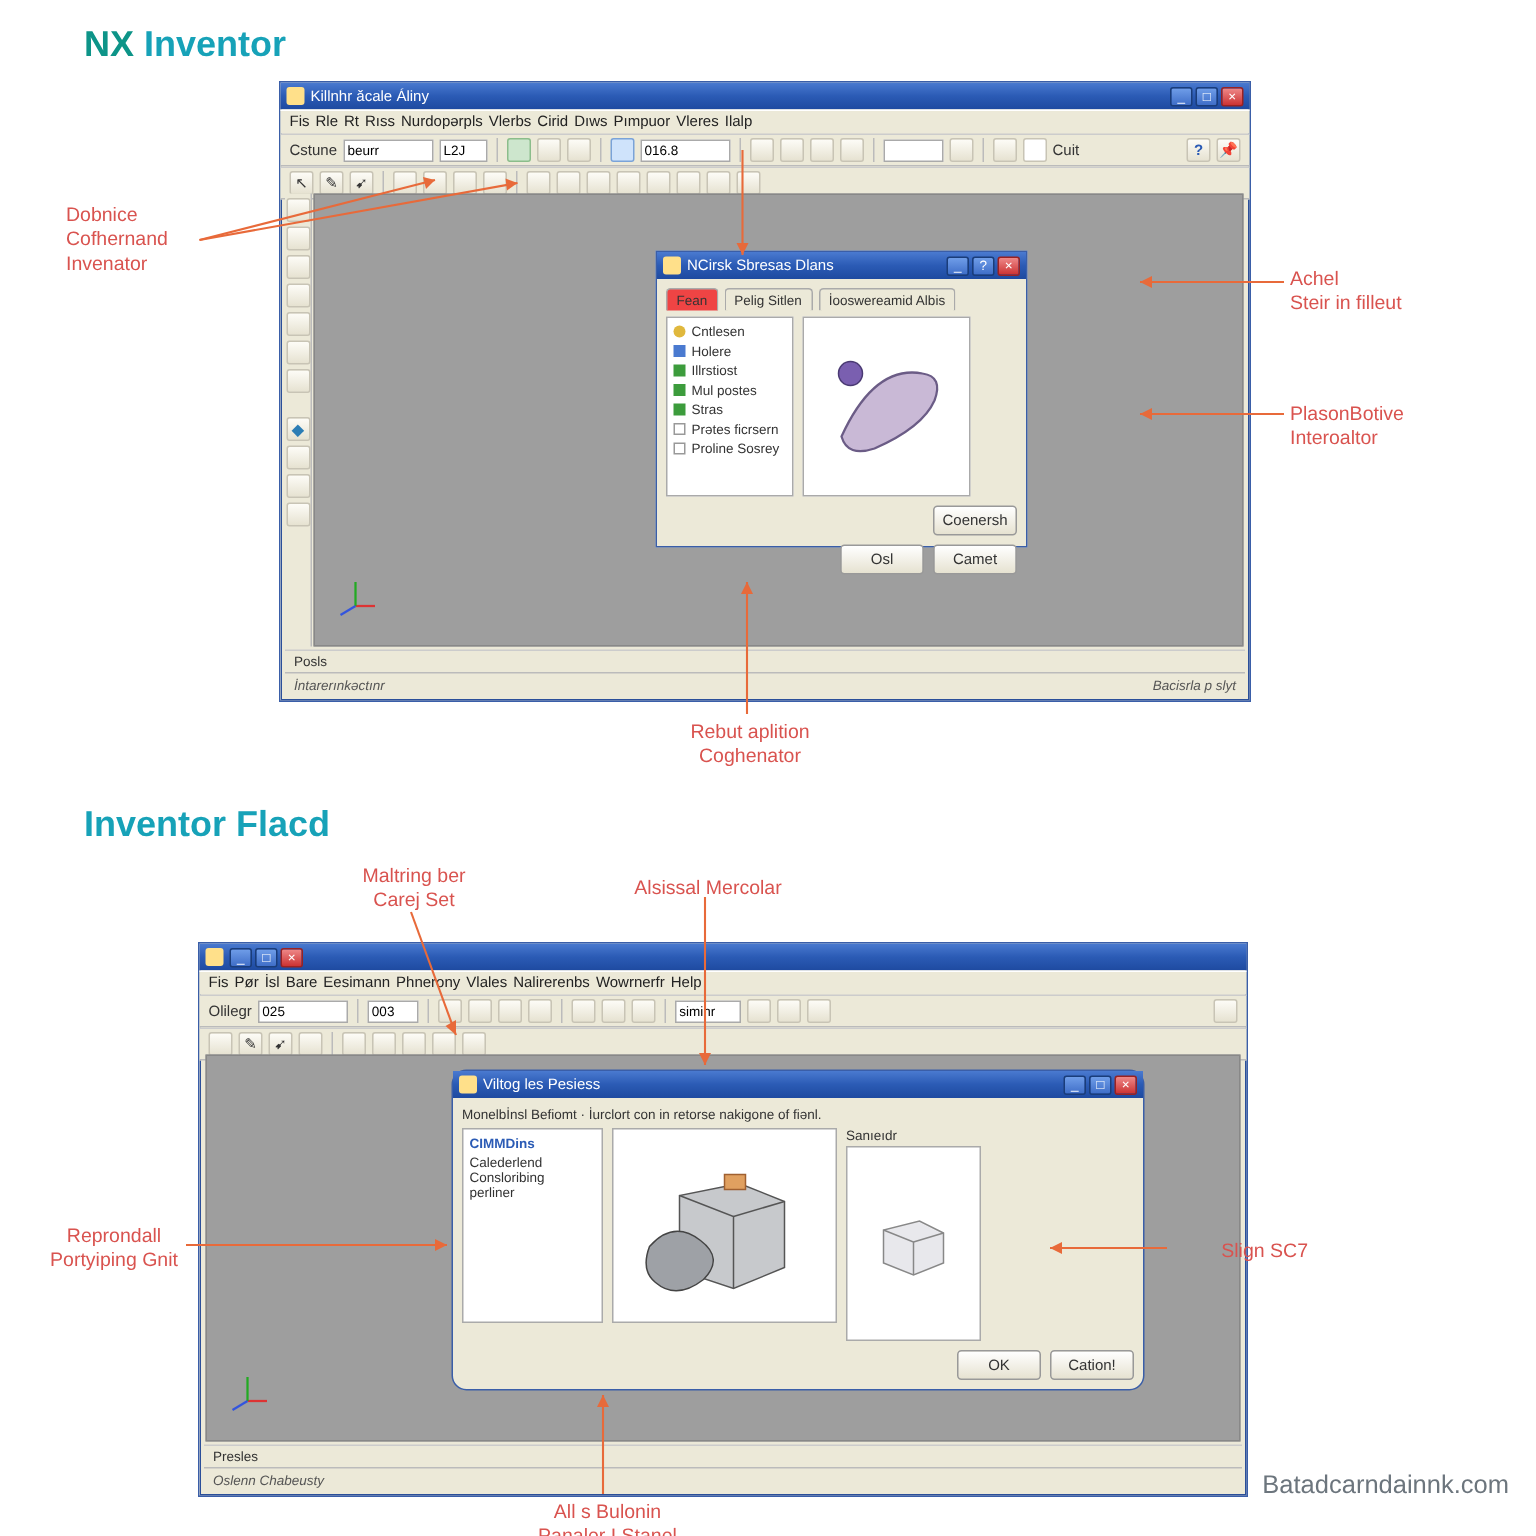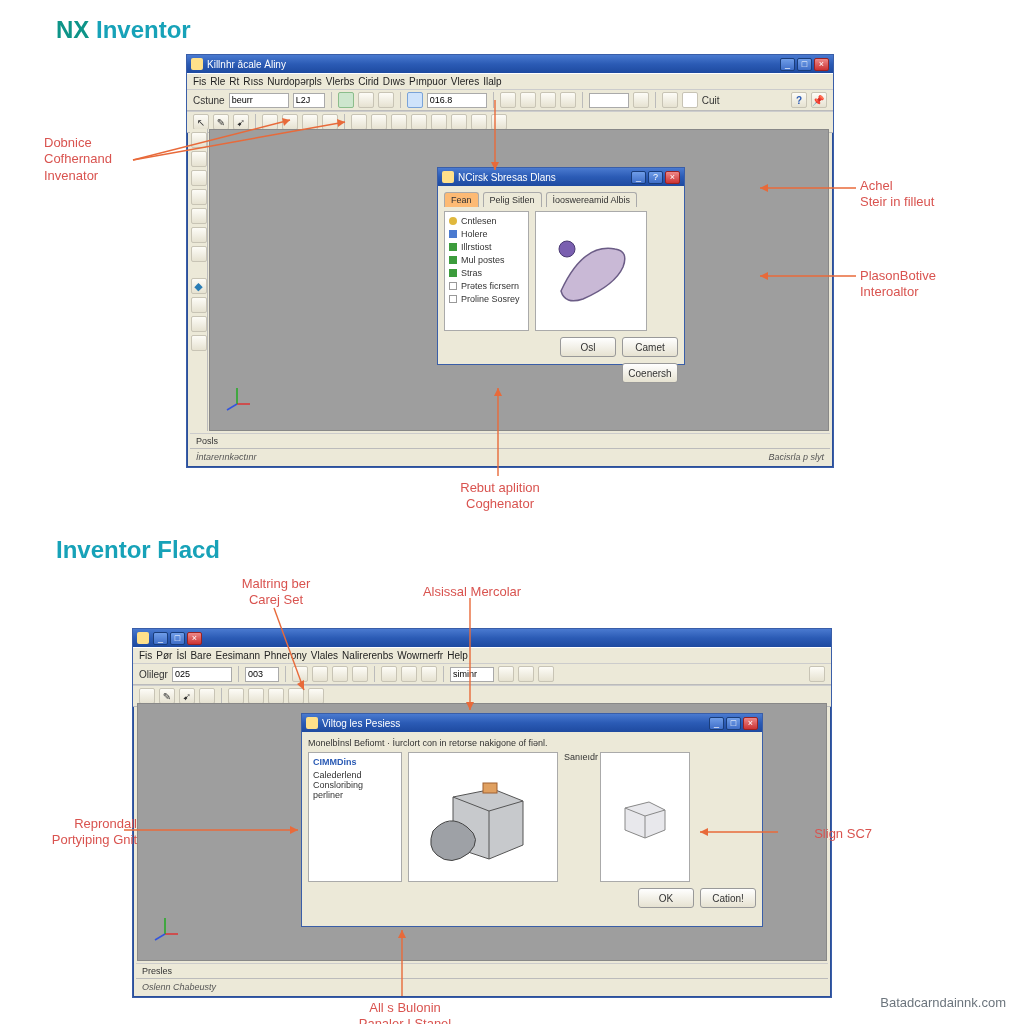--- a/index.html
+++ b/index.html
@@ -1,20 +1,20 @@
 <!DOCTYPE html>
 <html><head>
 <meta charset="utf-8">
 <style>
   * { box-sizing: border-box; margin: 0; padding: 0; }
   body { font-family: "Segoe UI", Tahoma, sans-serif; background: #fff; width: 1024px; height: 1024px; position: relative; font-size: 11px; color: #333; }
   .heading { font-family: Arial, sans-serif; font-weight: bold; font-size: 24px; color: #17a2b8; position: absolute; }
   .heading .emph { color: #0d9488; }
   .callout { position: absolute; color: #d9534f; font-size: 13px; text-align: center; line-height: 1.25; }
-  .footer-brand { position: absolute; right: 18px; bottom: 14px; color: #6c757d; font-size: 13px; }
+  .footer-brand { position: absolute; right: 18px; bottom: 24px; color: #6c757d; font-size: 17px; }
 
   
   .appwin { position: absolute; border: 1px solid #3a5ea8; background: #ece9d8; box-shadow: 0 0 0 1px #2b4f99 inset; }
   .titlebar { height: 18px; background: linear-gradient(#4a7ad0, #2b5bb5 50%, #1e4aa0); display: flex; align-items: center; padding: 0 4px; color: #fff; font-size: 10px; }
   .titlebar .t-icon { width: 12px; height: 12px; background: #ffe08a; margin-right: 4px; border-radius: 2px; }
   .titlebar .t-title { flex: 1; overflow: hidden; white-space: nowrap; }
   .winbtns { display: flex; gap: 2px; }
   .winbtn { width: 15px; height: 13px; background: linear-gradient(#6f9de8,#3f6ec8); border: 1px solid #1a3d7a; border-radius: 2px; display: flex; align-items: center; justify-content: center; color: #fff; font-size: 9px; }
   .winbtn.close { background: linear-gradient(#e88,#c33); border-color: #922; }
 
@@ -33,21 +33,21 @@
   .axis3d { position: absolute; left: 12px; bottom: 18px; width: 30px; height: 30px; }
   .statusbar { position: absolute; left: 3px; right: 3px; bottom: 3px; height: 16px; background: #ece9d8; border-top: 1px solid #bbb; display: flex; align-items: center; font-size: 9px; color: #555; padding: 0 6px; font-style: italic; }
   .statusbar .sb-r { margin-left: auto; }
   .promptbar { position: absolute; left: 3px; right: 3px; bottom: 19px; height: 15px; background: #ece9d8; border-top: 1px solid #ccc; font-size: 9px; display: flex; align-items: center; padding: 0 6px; }
 
   
   .dialog { position: absolute; border: 1px solid #3a5ea8; background: #ece9d8; }
   .dialog .body { padding: 4px 6px 6px; }
   .tabrow { display: flex; gap: 4px; font-size: 9px; margin-top: 2px; }
   .tabrow .tab { padding: 2px 6px; border: 1px solid #aaa; border-bottom: none; background: #ece9d8; border-radius: 3px 3px 0 0; }
-  .tabrow .tab.active { background: #fdba74; }
+  .tabrow .tab.active { background: #ef4444; }
   .listpanel { border: 1px solid #aaa; background: #fff; width: 85px; height: 120px; padding: 4px; font-size: 9px; overflow: hidden; }
   .listpanel .li { display: flex; align-items: center; gap: 4px; margin-bottom: 3px; }
   .li .ic { width: 8px; height: 8px; }
   .ic-y { background: #e0b83d; border-radius: 50%; }
   .ic-g { background: #3c9c3c; }
   .ic-b { background: #4a7ad0; }
   .ic-w { border: 1px solid #999; }
   .preview { border: 1px solid #aaa; background: #fff; width: 112px; height: 120px; display: flex; align-items: center; justify-content: center; }
   .btnrow { display: flex; justify-content: flex-end; gap: 6px; margin-top: 6px; }
   .btn { min-width: 56px; height: 20px; border: 1px solid #999; background: linear-gradient(#fff,#e6e2d1); border-radius: 3px; font-size: 10px; display:flex; align-items:center; justify-content:center; }
@@ -216,25 +216,25 @@
             </div>
         </div>
         <div class="preview">
           <svg width="96" height="96" viewBox="0 0 96 96">
             <path d="M18 68 Q40 20 72 26 Q86 28 80 44 Q72 62 40 76 Q22 82 18 68 Z" fill="#c9b9d6" stroke="#6b5c86" stroke-width="1.5"></path>
             <circle cx="24" cy="26" r="8" fill="#7a5fb0" stroke="#4a3a73"></circle>
           </svg>
         </div>
       </div>
       <div class="btnrow">
+        <div class="btn">Coenersh</div>
+      </div>
+      <div class="btnrow">
         <div class="btn">Osl</div>
         <div class="btn">Camet</div>
-      </div>
-      <div class="btnrow">
-        <div class="btn">Coenersh</div>
       </div>
     </div>
   </div>
 </div>
 
 <div class="appwin" style="left:132px; top:628px; width:700px; height:370px;">
   <div class="titlebar">
     <div class="t-icon"></div>
     <div class="winbtns">
       <div class="winbtn">_</div>
@@ -295,21 +295,21 @@
       <line x1="15" y1="22" x2="5" y2="28" stroke="#35d" stroke-width="1.5"></line>
     </svg>
   </div>
   <div class="promptbar">
       <span>Presles</span>
     </div>
   <div class="statusbar">
       <span>Oslenn Chabeusty</span>
     </div>
 
-  <div class="dialog" style="left:168px; top:84px; width:462px; height:214px;">
+  <div class="dialog" style="left:168px; top:84px; width:462px; height:214px;border-radius:10px;">
     <div class="titlebar">
       <div class="t-icon"></div>
       <div class="t-title">Viltog les Pesiess</div>
       <div class="winbtns">
         <div class="winbtn">_</div>
         <div class="winbtn">□</div>
         <div class="winbtn close">×</div>
       </div>
     </div>
     <div class="body">
@@ -323,21 +323,21 @@
         </div>
         <div class="prev2">
           <svg width="120" height="100" viewBox="0 0 120 100">
             <path d="M30 80 L30 30 L70 22 L100 34 L100 78 L66 92 Z" fill="#c7c9cc" stroke="#555"></path>
             <path d="M30 30 L66 44 L66 92" fill="none" stroke="#555"></path>
             <path d="M66 44 L100 34" stroke="#555"></path>
             <path d="M10 64 Q26 46 44 60 Q60 72 46 86 Q28 100 14 88 Q4 80 10 64 Z" fill="#9ea1a6" stroke="#444"></path>
             <rect x="60" y="16" width="14" height="10" fill="#e0a060" stroke="#a06030"></rect>
           </svg>
         </div>
-        <div style="display:flex;flex-direction:row;gap:2px">
+        <div style="display:flex;flex-direction:column;gap:2px">
           <div style="font-size:9px">Sanıeıdr</div>
           <div class="prev2b">
             <svg width="60" height="50" viewBox="0 0 60 50">
               <path d="M10 38 L10 16 L34 10 L50 18 L50 38 L30 46 Z" fill="#e8e8ec" stroke="#888"></path>
               <path d="M10 16 L30 24 L30 46" fill="none" stroke="#888"></path>
               <path d="M30 24 L50 18" stroke="#888"></path>
             </svg>
           </div>
         </div>
       </div>
@@ -348,21 +348,21 @@
     </div>
   </div>
 </div>
 
 <div class="callout" style="left:44px; top:135px; width:90px; text-align:left;">Dobnice<br>Cofhernand<br>Invenator</div>
 <div class="callout" style="left:860px; top:178px; width:110px; text-align:left;">Achel<br>Steir in filleut</div>
 <div class="callout" style="left:860px; top:268px; width:110px; text-align:left;">PlasonBotive<br>Interoaltor</div>
 <div class="callout" style="left:440px; top:480px; width:120px;">Rebut aplition<br>Coghenator</div>
 <div class="callout" style="left:216px; top:576px; width:120px;">Maltring ber<br>Carej Set</div>
 <div class="callout" style="left:402px; top:584px; width:140px;">Alsissal Mercolar</div>
-<div class="callout" style="left:37px; top:816px; width:100px; text-align:right;">Reprondall<br>Portyiping Gnit</div>
+<div class="callout" style="left:26px; top:816px; width:100px; text-align:center;">Reprondall<br>Portyiping Gnit</div>
 <div class="callout" style="left:782px; top:826px; width:90px; text-align:right;">Slign SC7</div>
 <div class="callout" style="left:330px; top:1000px; width:150px;">All s Bulonin<br>Panaler I Stanel</div>
 <div class="footer-brand">Batadcarndainnk.com</div>
 
 <svg class="overlay">
   <defs></defs>
 
   <line x1="133" y1="160" x2="290" y2="120"></line>
     <polygon points="290,120 282,118 284,126"></polygon>
   <line x1="133" y1="160" x2="345" y2="122"></line>

